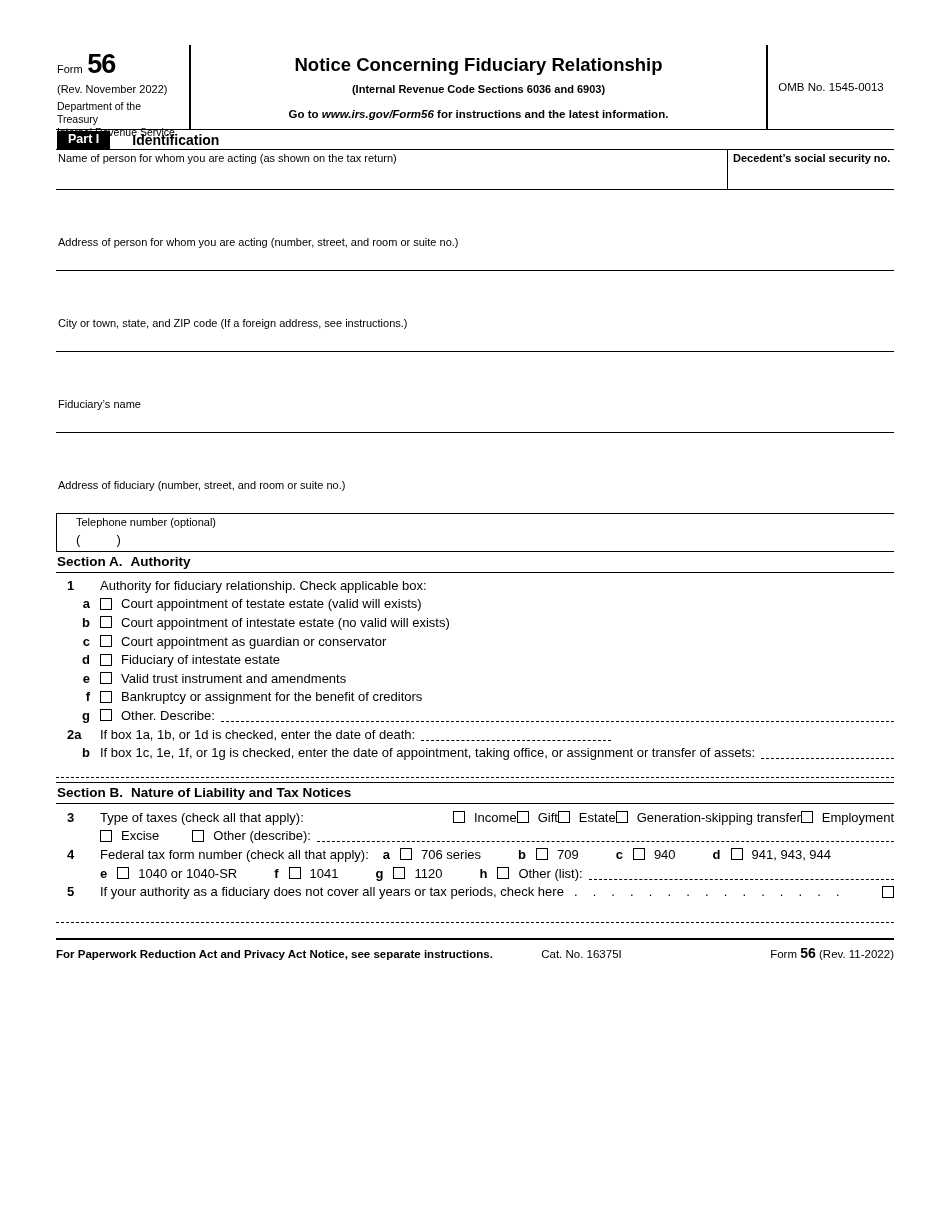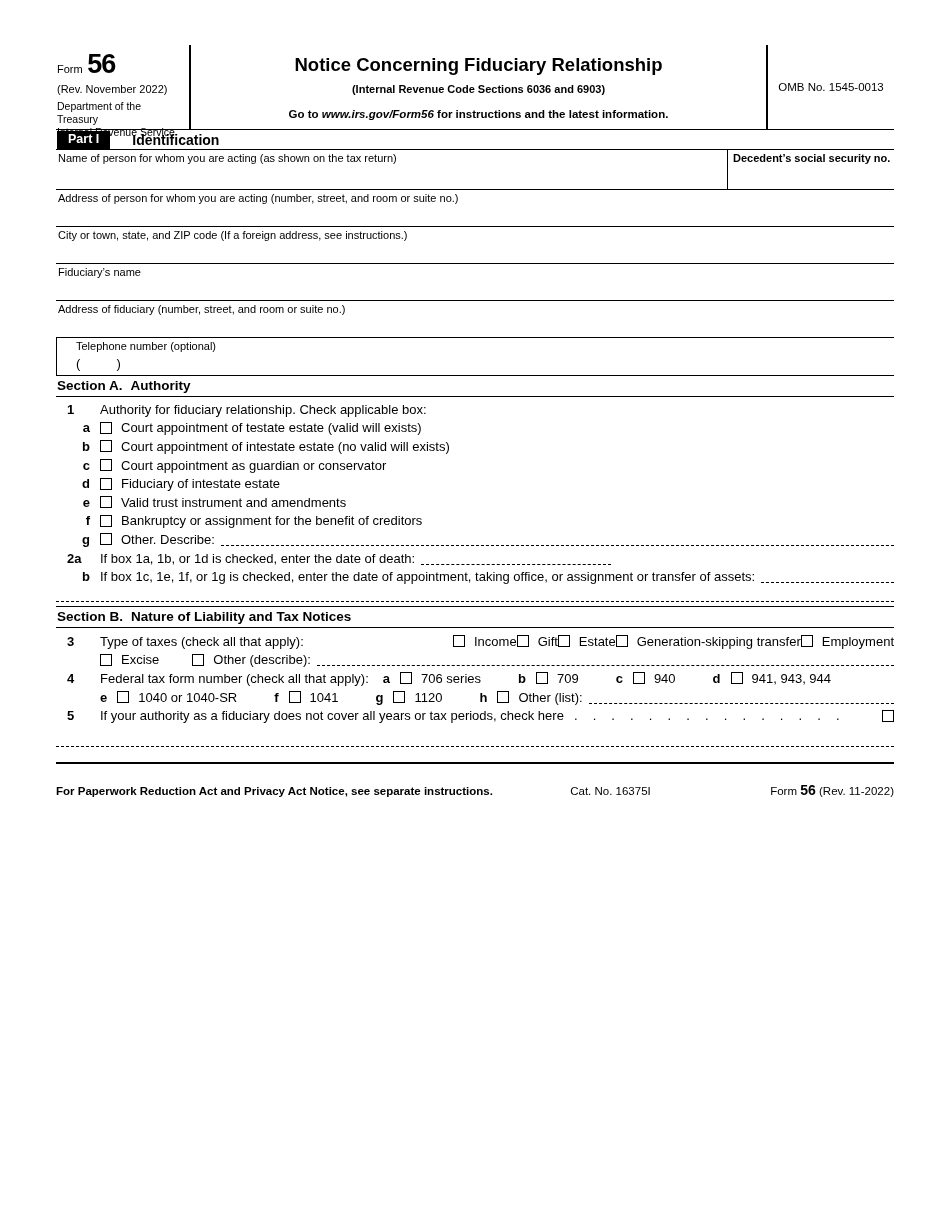--- a/index.html
+++ b/index.html
@@ -28,21 +28,21 @@
 
   
   .idrow { display:flex; border-bottom:1px solid #000; }
   .cell { padding:2px 0 0 2px; }
   .flabel { font-size:11px; line-height:1.2; }
   .r1 { height:40px; }
   .c-name { flex:1; }
   .c-id { width:146px; border-left:1px solid #000; padding-left:5px; }
   .c-ssn { width:167px; border-left:1px solid #000; padding-left:5px; }
   .c-ssn .flabel { font-weight:bold; }
-  .r-field { height:37px; }
+  .r-field { height:37px;margin-top:44px; }
   .r-phone { height:38px; }
   .c-city2 { flex:1; }
   .c-phone { width:235px; border-left:1px solid #000; padding-left:19px; }
   .phone-val { font-size:13px; margin-top:3px; white-space:pre; }
 
   
   .sec-head { font-size:13.5px; font-weight:bold; padding:2px 0 3px 1px; border-bottom:1.5px solid #000; }
   .sec-head.topline { border-top:1.5px solid #000; margin-top:4px; }
   .sec-head .gap { display:inline-block; width:8px; }
 
@@ -57,21 +57,21 @@
   .dash-row { height:16px; border-bottom:1.3px dashed #000; }
 
   .opt-inline { display:flex; align-items:center; }
   .b3row1 { justify-content:space-between; }
   .g4 { margin-left:37px; }
   .g4 .cb { margin-left:10px; }
   .dots { flex:1; overflow:hidden; white-space:nowrap; word-spacing:9.5px; margin:0 9px 0 10px; letter-spacing:1px; }
 
   
   .footrule { border-top:2.5px solid #000; margin-top:15px; }
-  .footer { display:flex; align-items:baseline; padding-top:18px; font-size:11.5px; }
+  .footer { display:flex; align-items:baseline; padding-top:5px; font-size:11.5px;gap:29px; }
   .foot-left { font-weight:bold; flex:1; }
   .foot-cat { width:200px; }
   .foot-right { white-space:nowrap;text-align:center; }
   .foot-right .fnum { font-weight:bold; font-size:14px; }
 </style>
 </head>
 <body>
 
 <div class="page">
   <div class="content">

